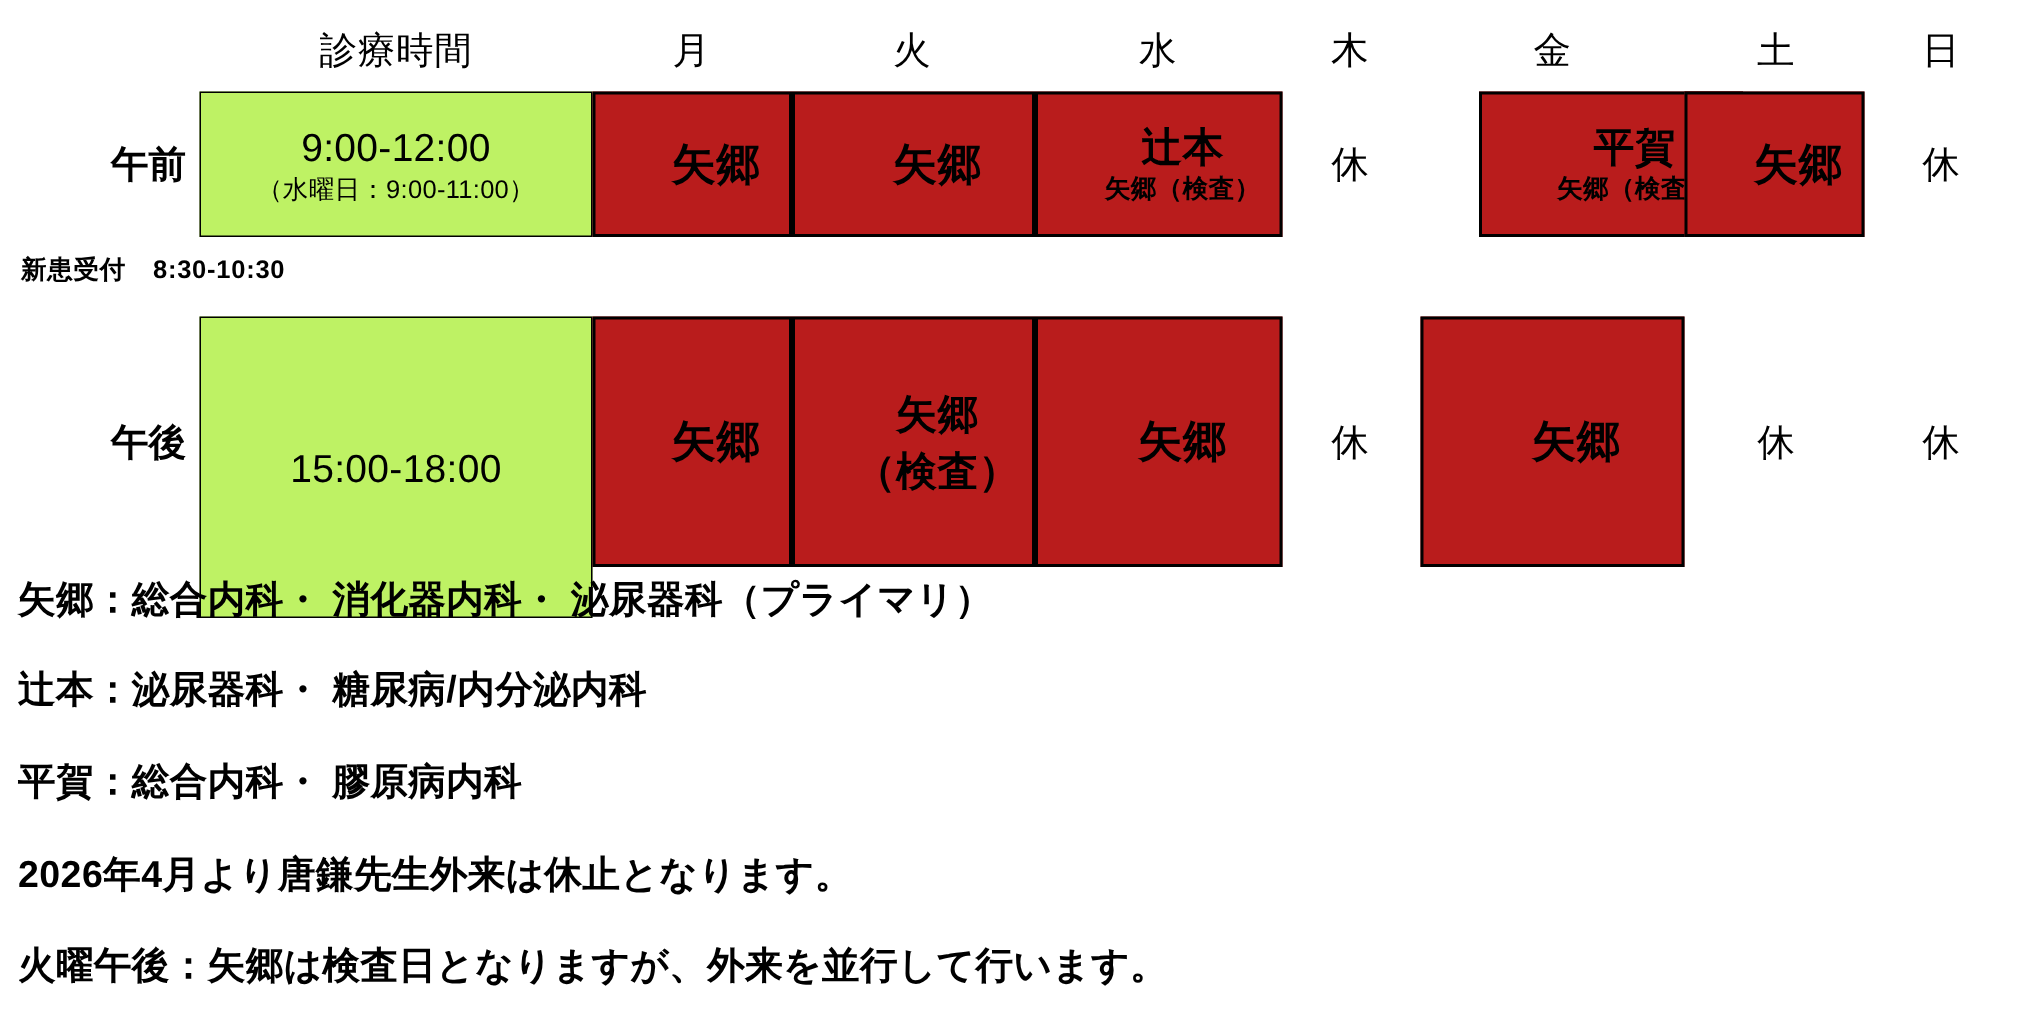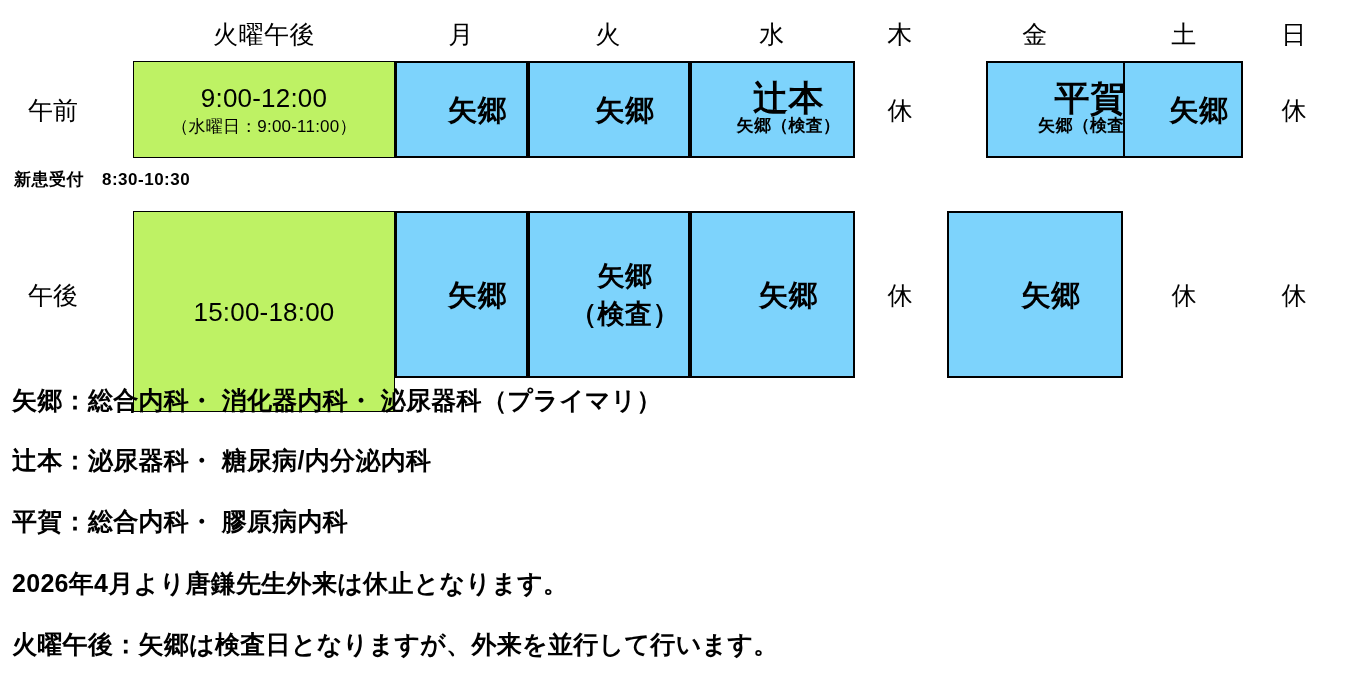--- a/index.html
+++ b/index.html
@@ -24,39 +24,39 @@
     font-size: 25px;
     font-weight: 400;
     text-align: center;
     line-height: 32px;
     letter-spacing: 0.5px;
   }
 
   
   .row-label {
     font-size: 25px;
-    font-weight: 400;
-    text-align: left;
+    font-weight: 700;
+    text-align: right;
     line-height: 30px;
   }
 
   
   .cell {
     border: 2.5px solid #000;
     display: flex;
     flex-direction: column;
     align-items: center;
     justify-content: center;
     text-align: right;
-    background: #7dd3fc;
+    background: #b91c1c;
     padding-left: 32px;
   }
 
   .cell-main {
-    font-size: 35px;
+    font-size: 27px;
     font-weight: bold;
     line-height: 32px;
     letter-spacing: 0.5px;
   }
   .cell-main.big {
     font-size: 29px;
   }
   .cell-sub {
     font-size: 17px;
     font-weight: bold;
@@ -119,21 +119,21 @@
     line-height: 30px;
     white-space: nowrap;
     letter-spacing: 0.3px;
   }
 </style>
 </head>
 <body>
 
 <div class="abs" style="left:0;top:0;width:1346px;height:390px;">
 
-  <div class="abs day-head" style="left:133px;top:18px;width:262px;">火曜午後</div>
+  <div class="abs day-head" style="left:133px;top:18px;width:262px;">診療時間</div>
 
   <div class="abs day-head" style="left:396px;top:18px;width:130px;">月</div>
 
   <div class="abs day-head" style="left:528px;top:18px;width:160px;">火</div>
 
   <div class="abs day-head" style="left:690px;top:18px;width:164px;">水</div>
 
   <div class="abs day-head" style="left:856px;top:18px;width:88px;">木</div>
 
   <div class="abs day-head" style="left:948px;top:18px;width:174px;">金</div>

